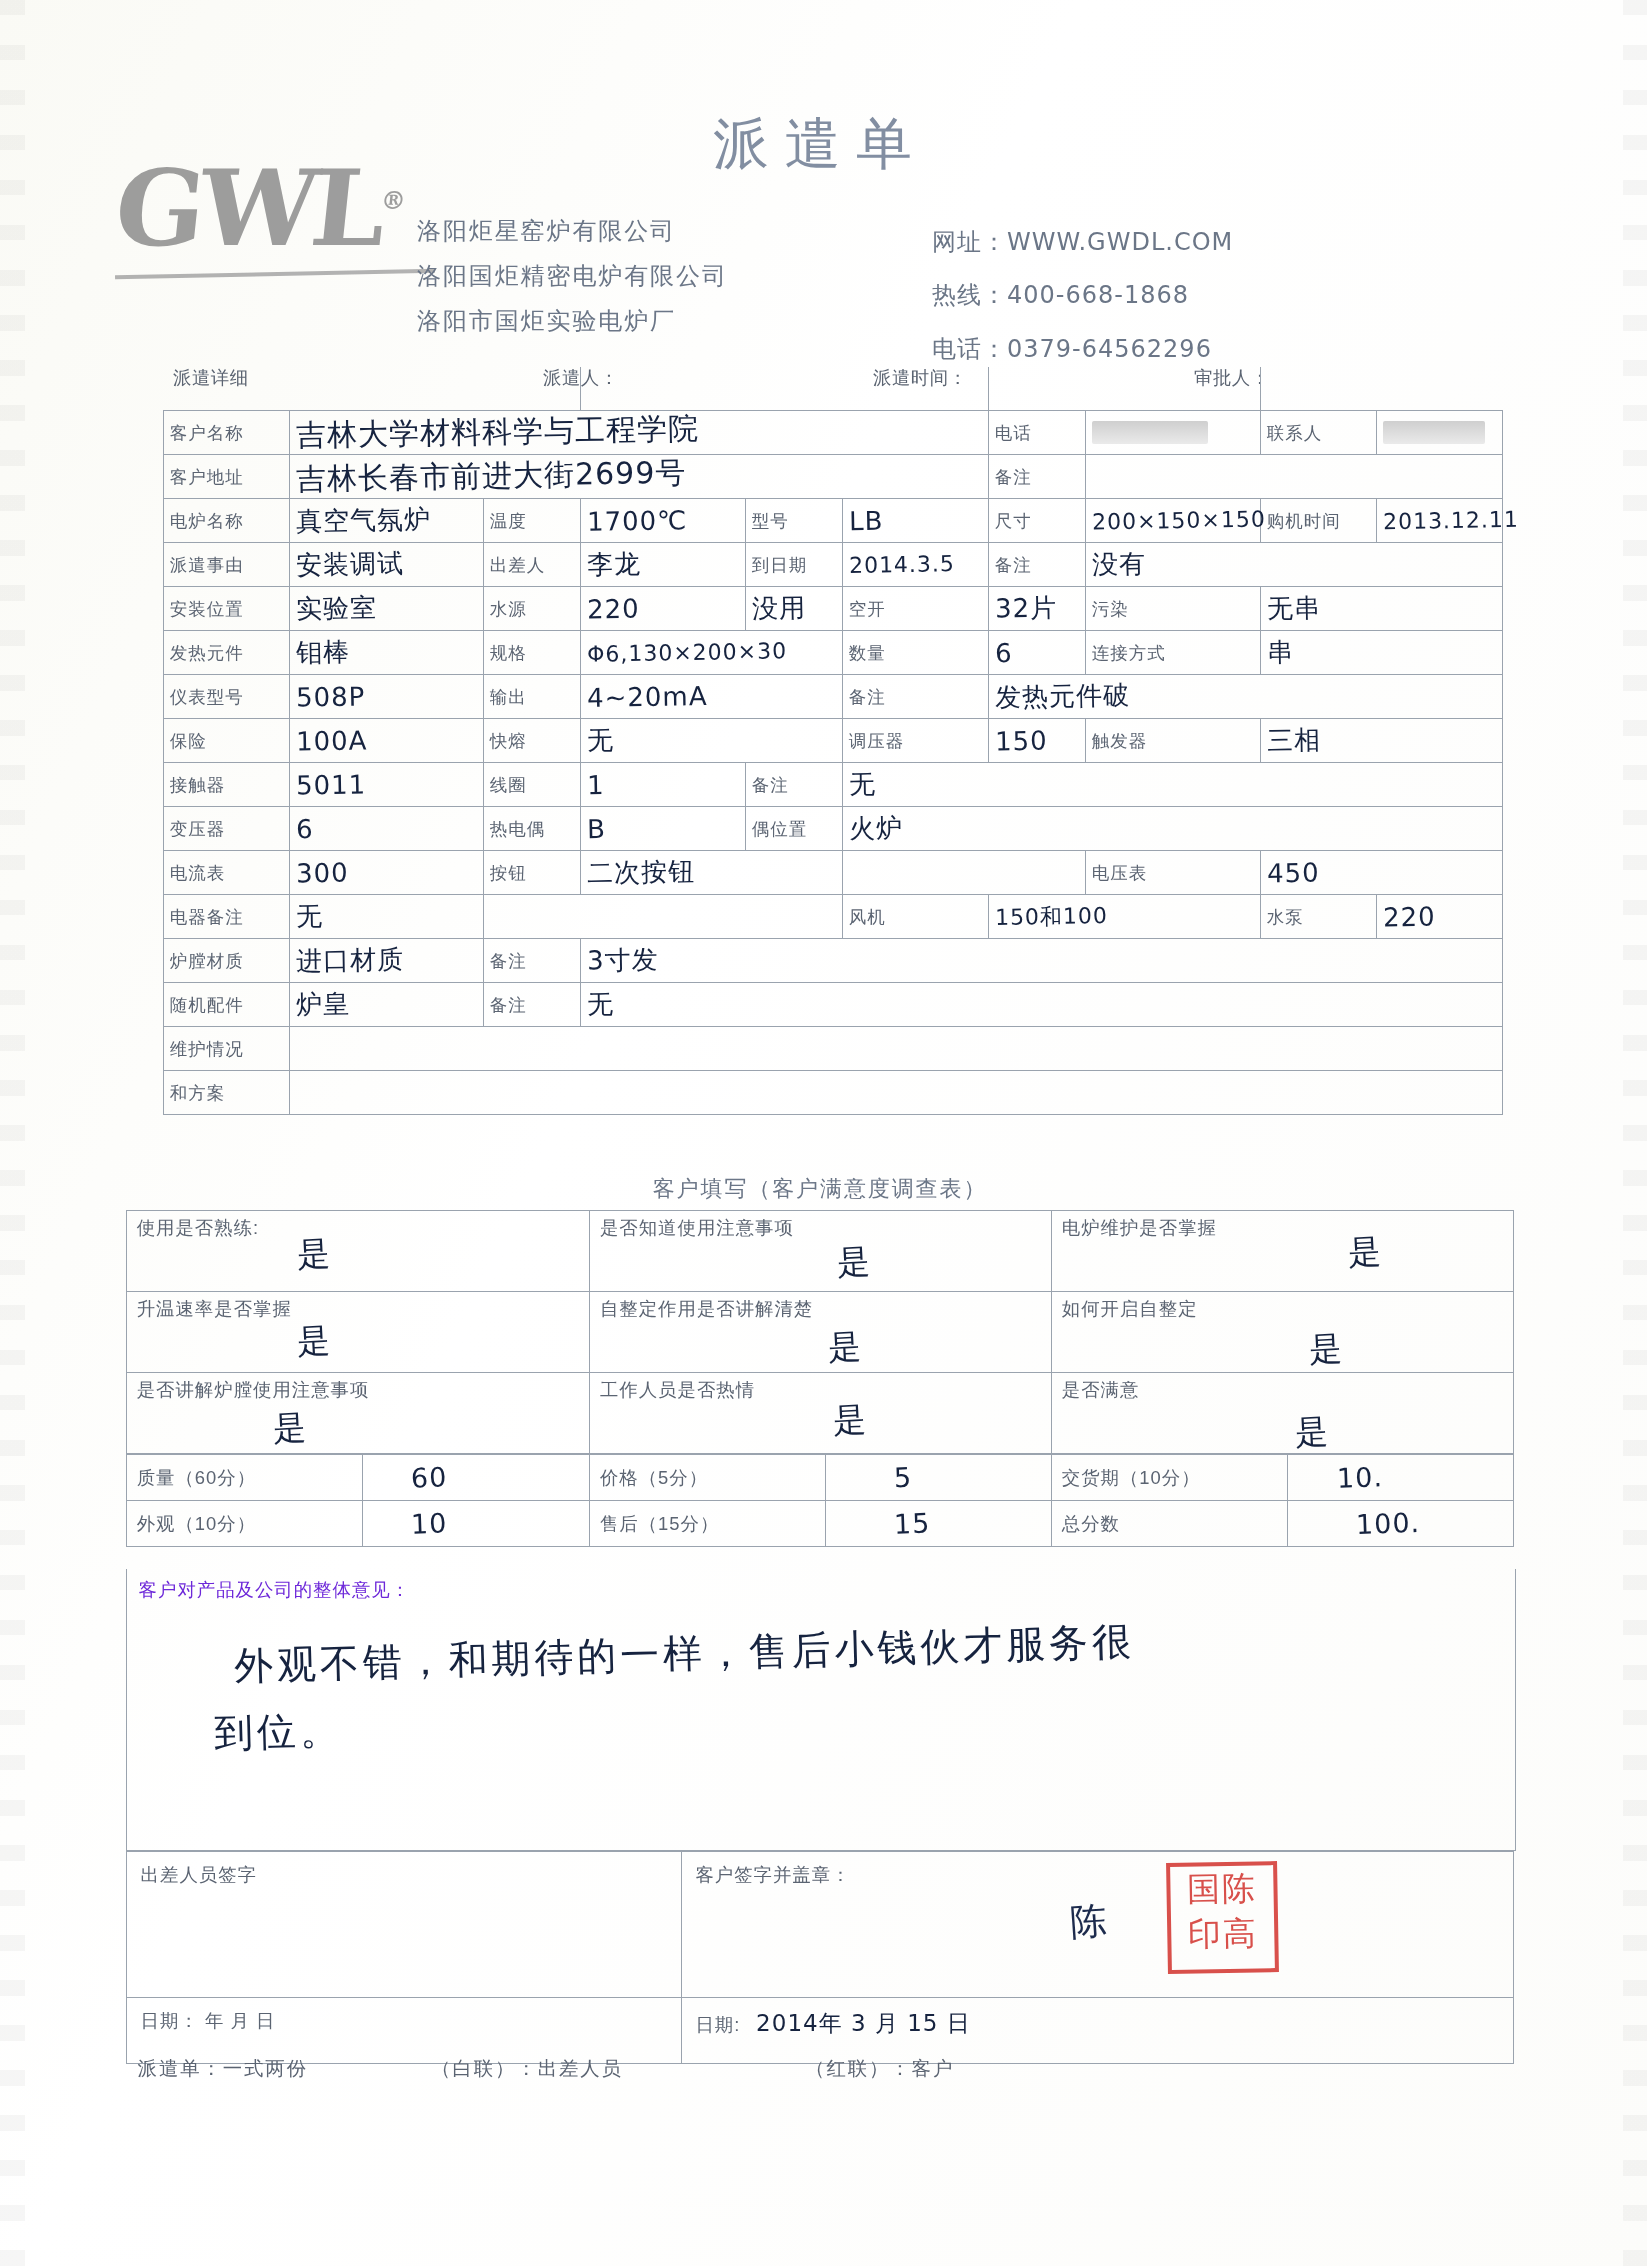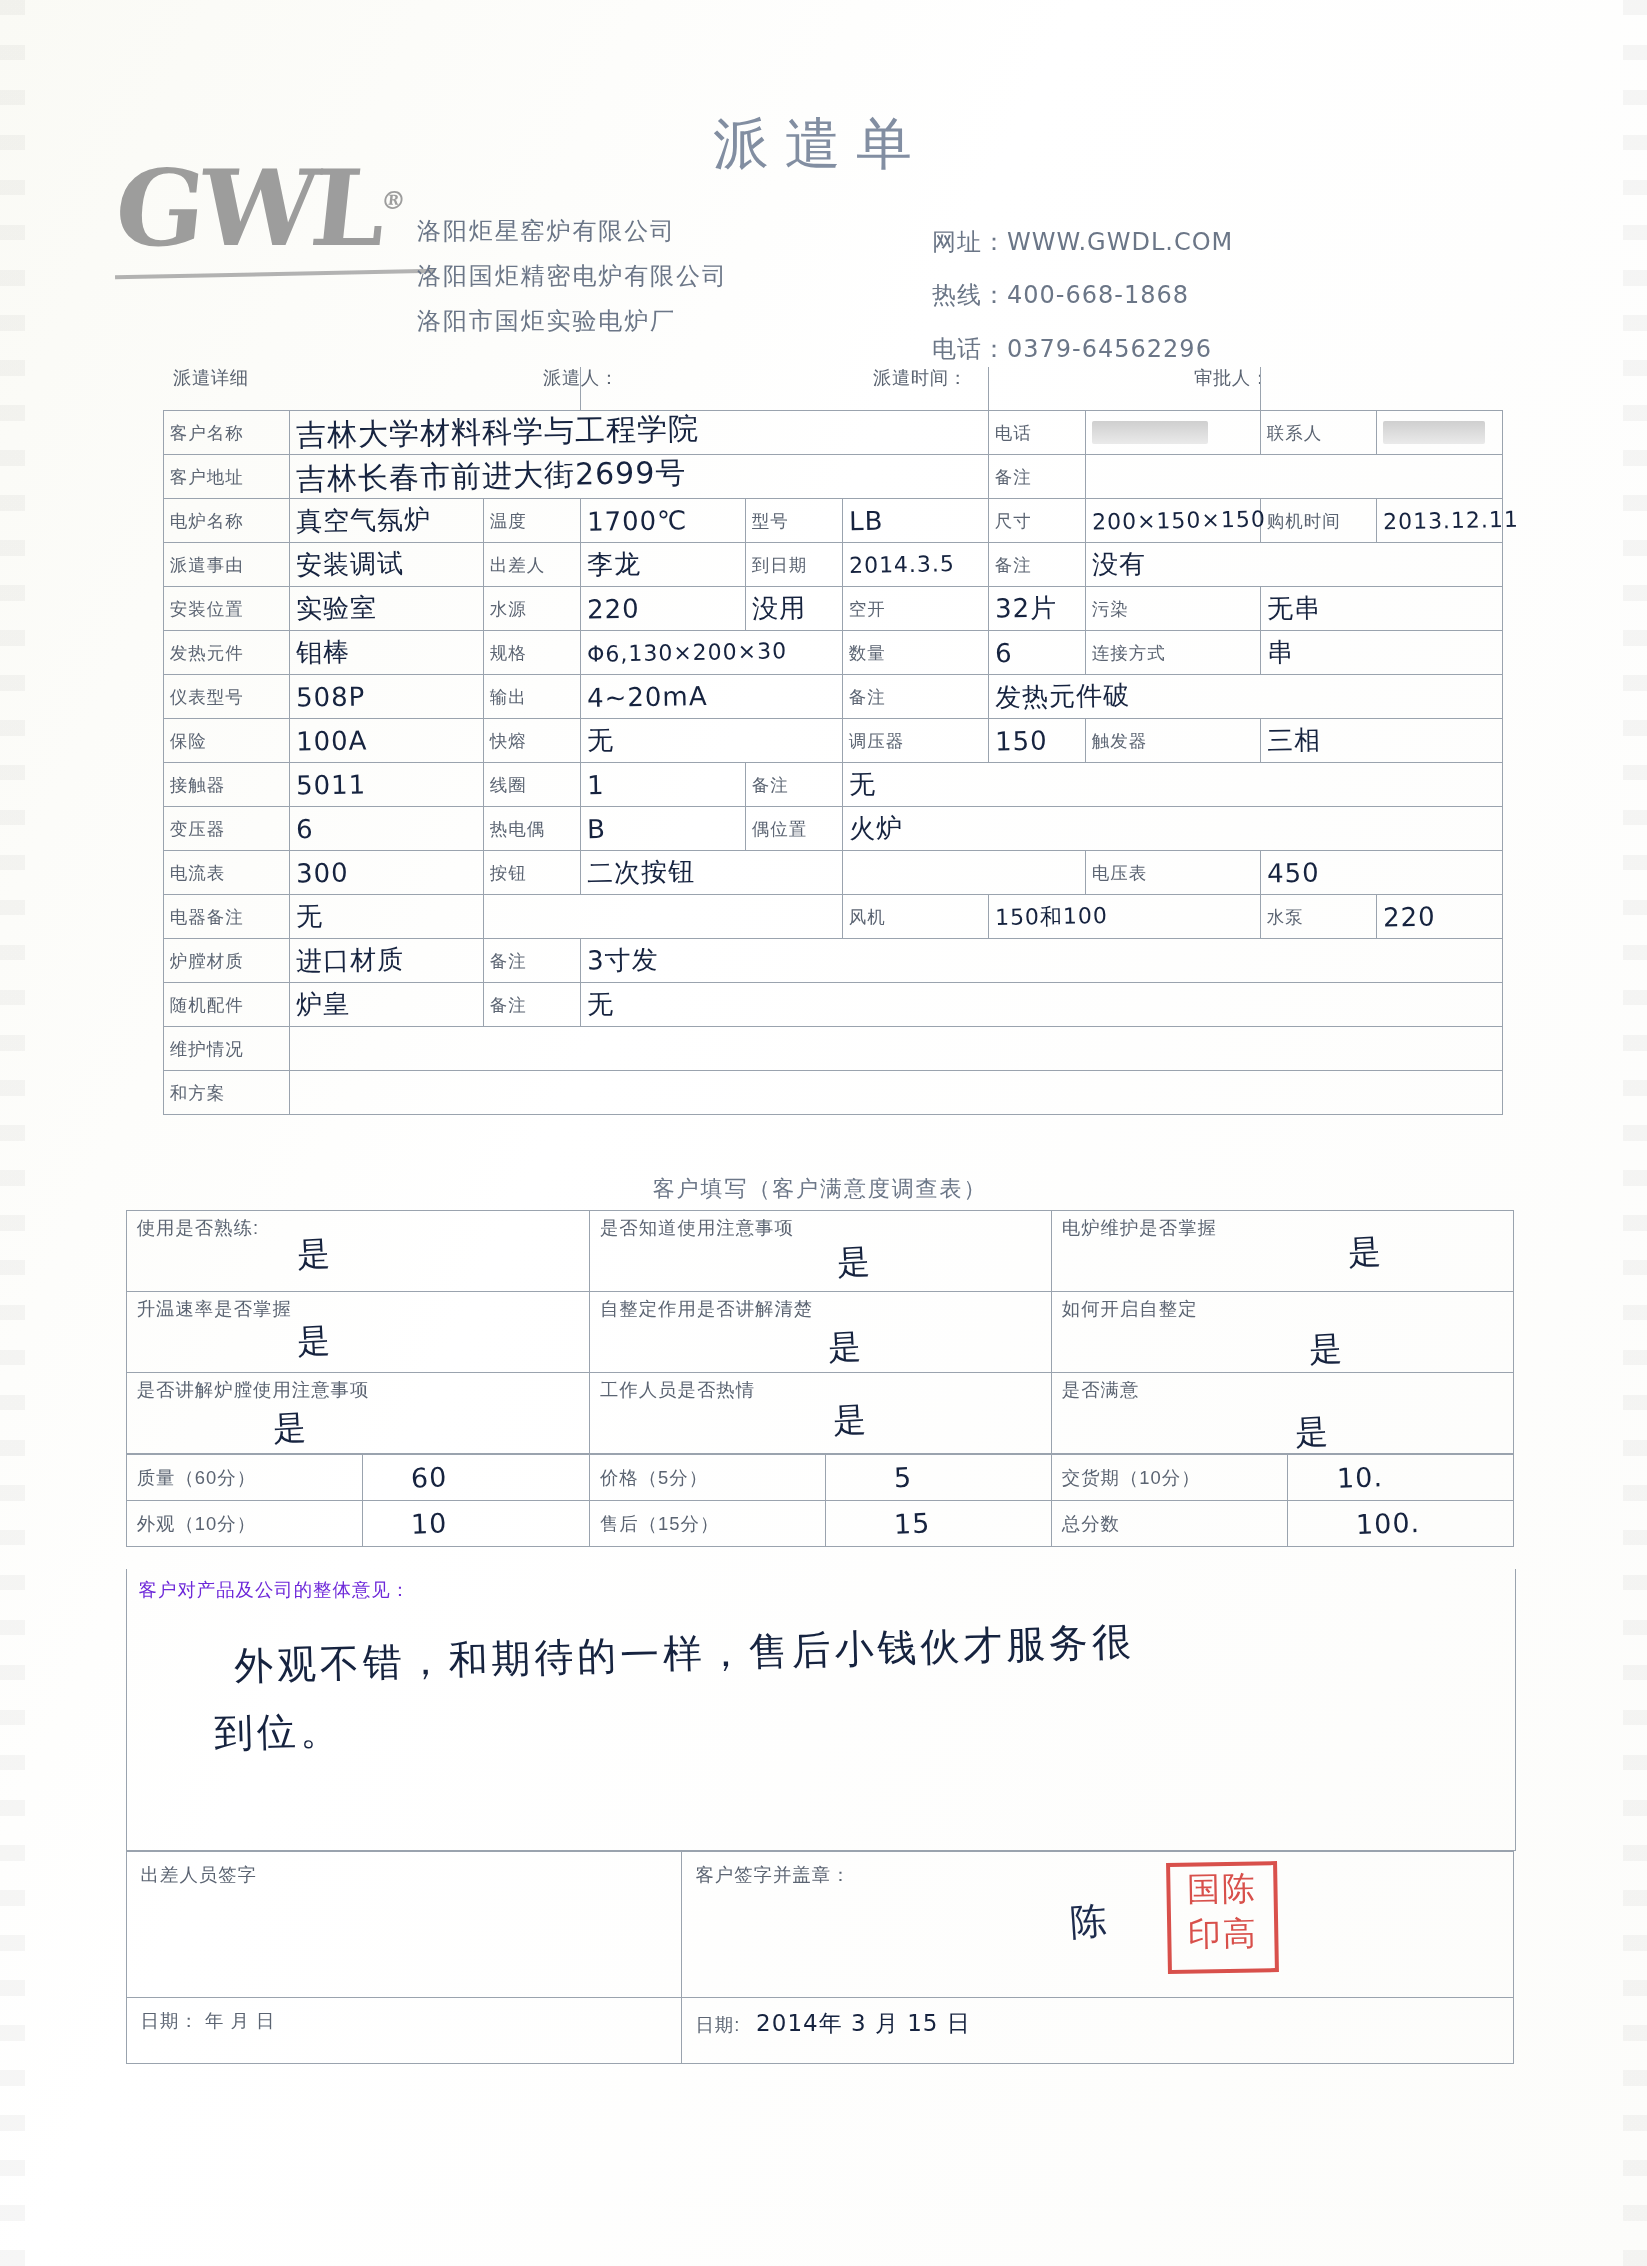--- a/index.html
+++ b/index.html
@@ -677,14 +677,19 @@
         <span>日期：    年     月     日</span>
       </td>
       <td style="height:45px;">
         <span>日期:</span>
         <span class="date-hand" style="margin-left:9.7px;">2014年  3 月 15 日</span>
       </td>
     </tr>
   </tbody>
     </table>
 
+  <div id="footer-note">
+    <span style="margin-left:11.6px;">派遣单：一式两份</span>
+    <span style="margin-left:116px;">（白联）：出差人员</span>
+    <span style="margin-left:175px;">（红联）：客户</span>
+  </div>
 </div>
 
 
 </body></html>

